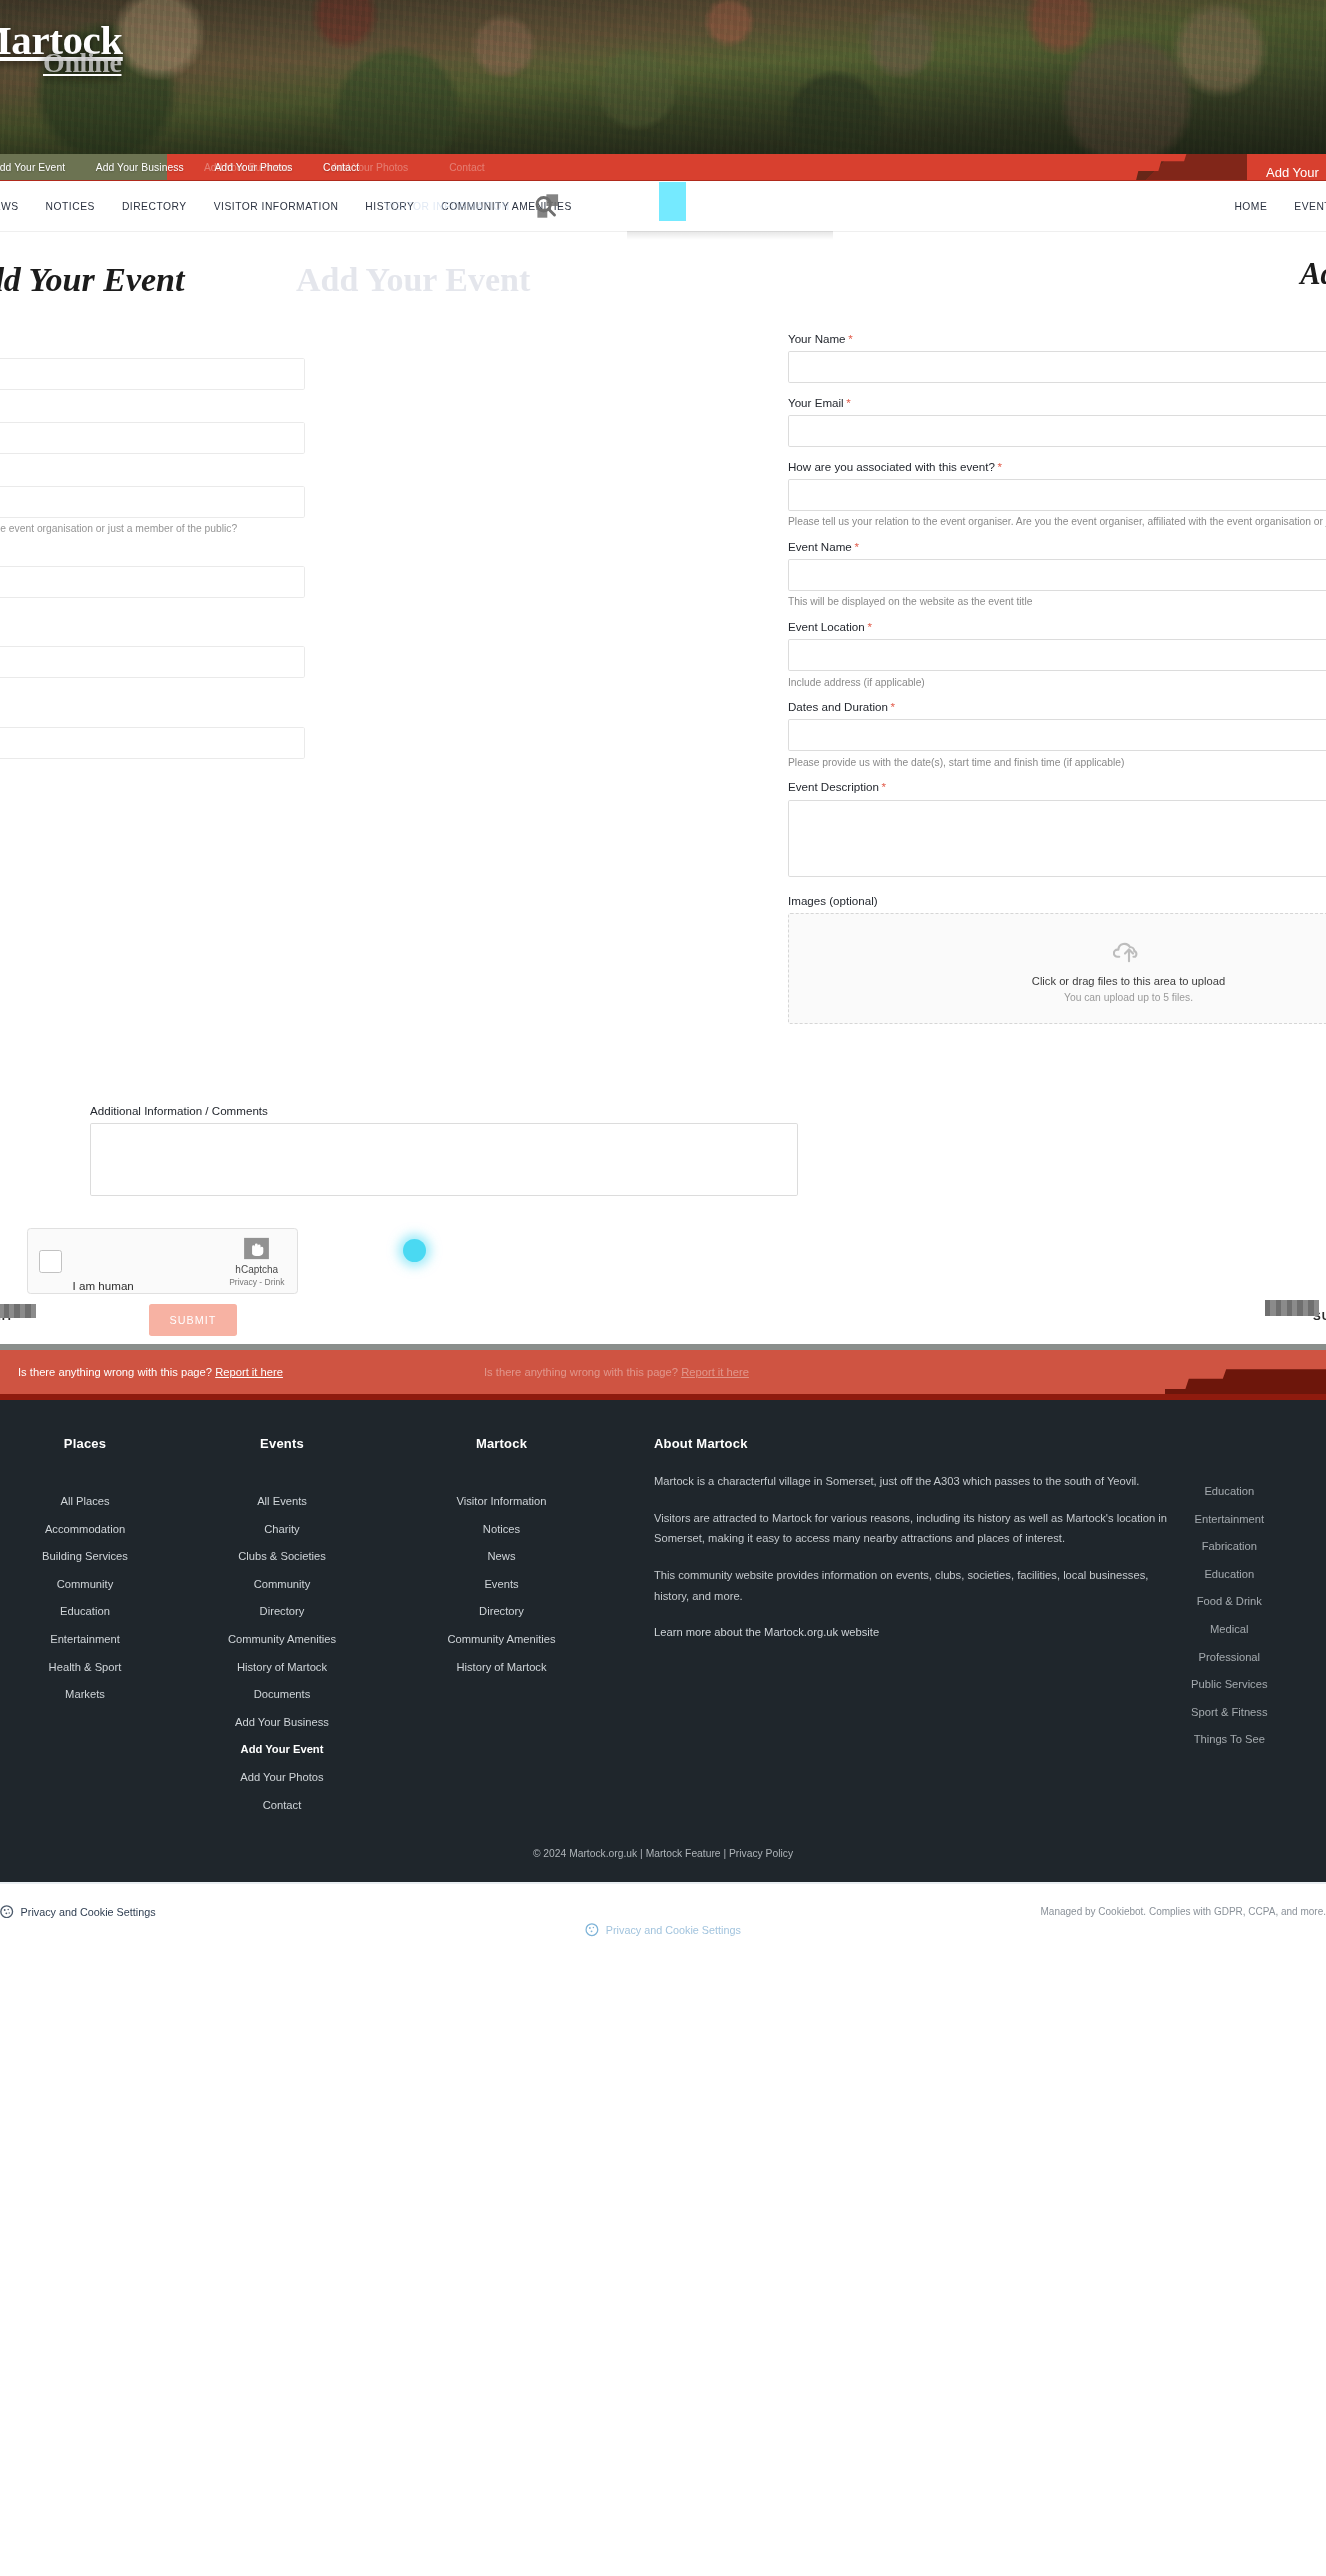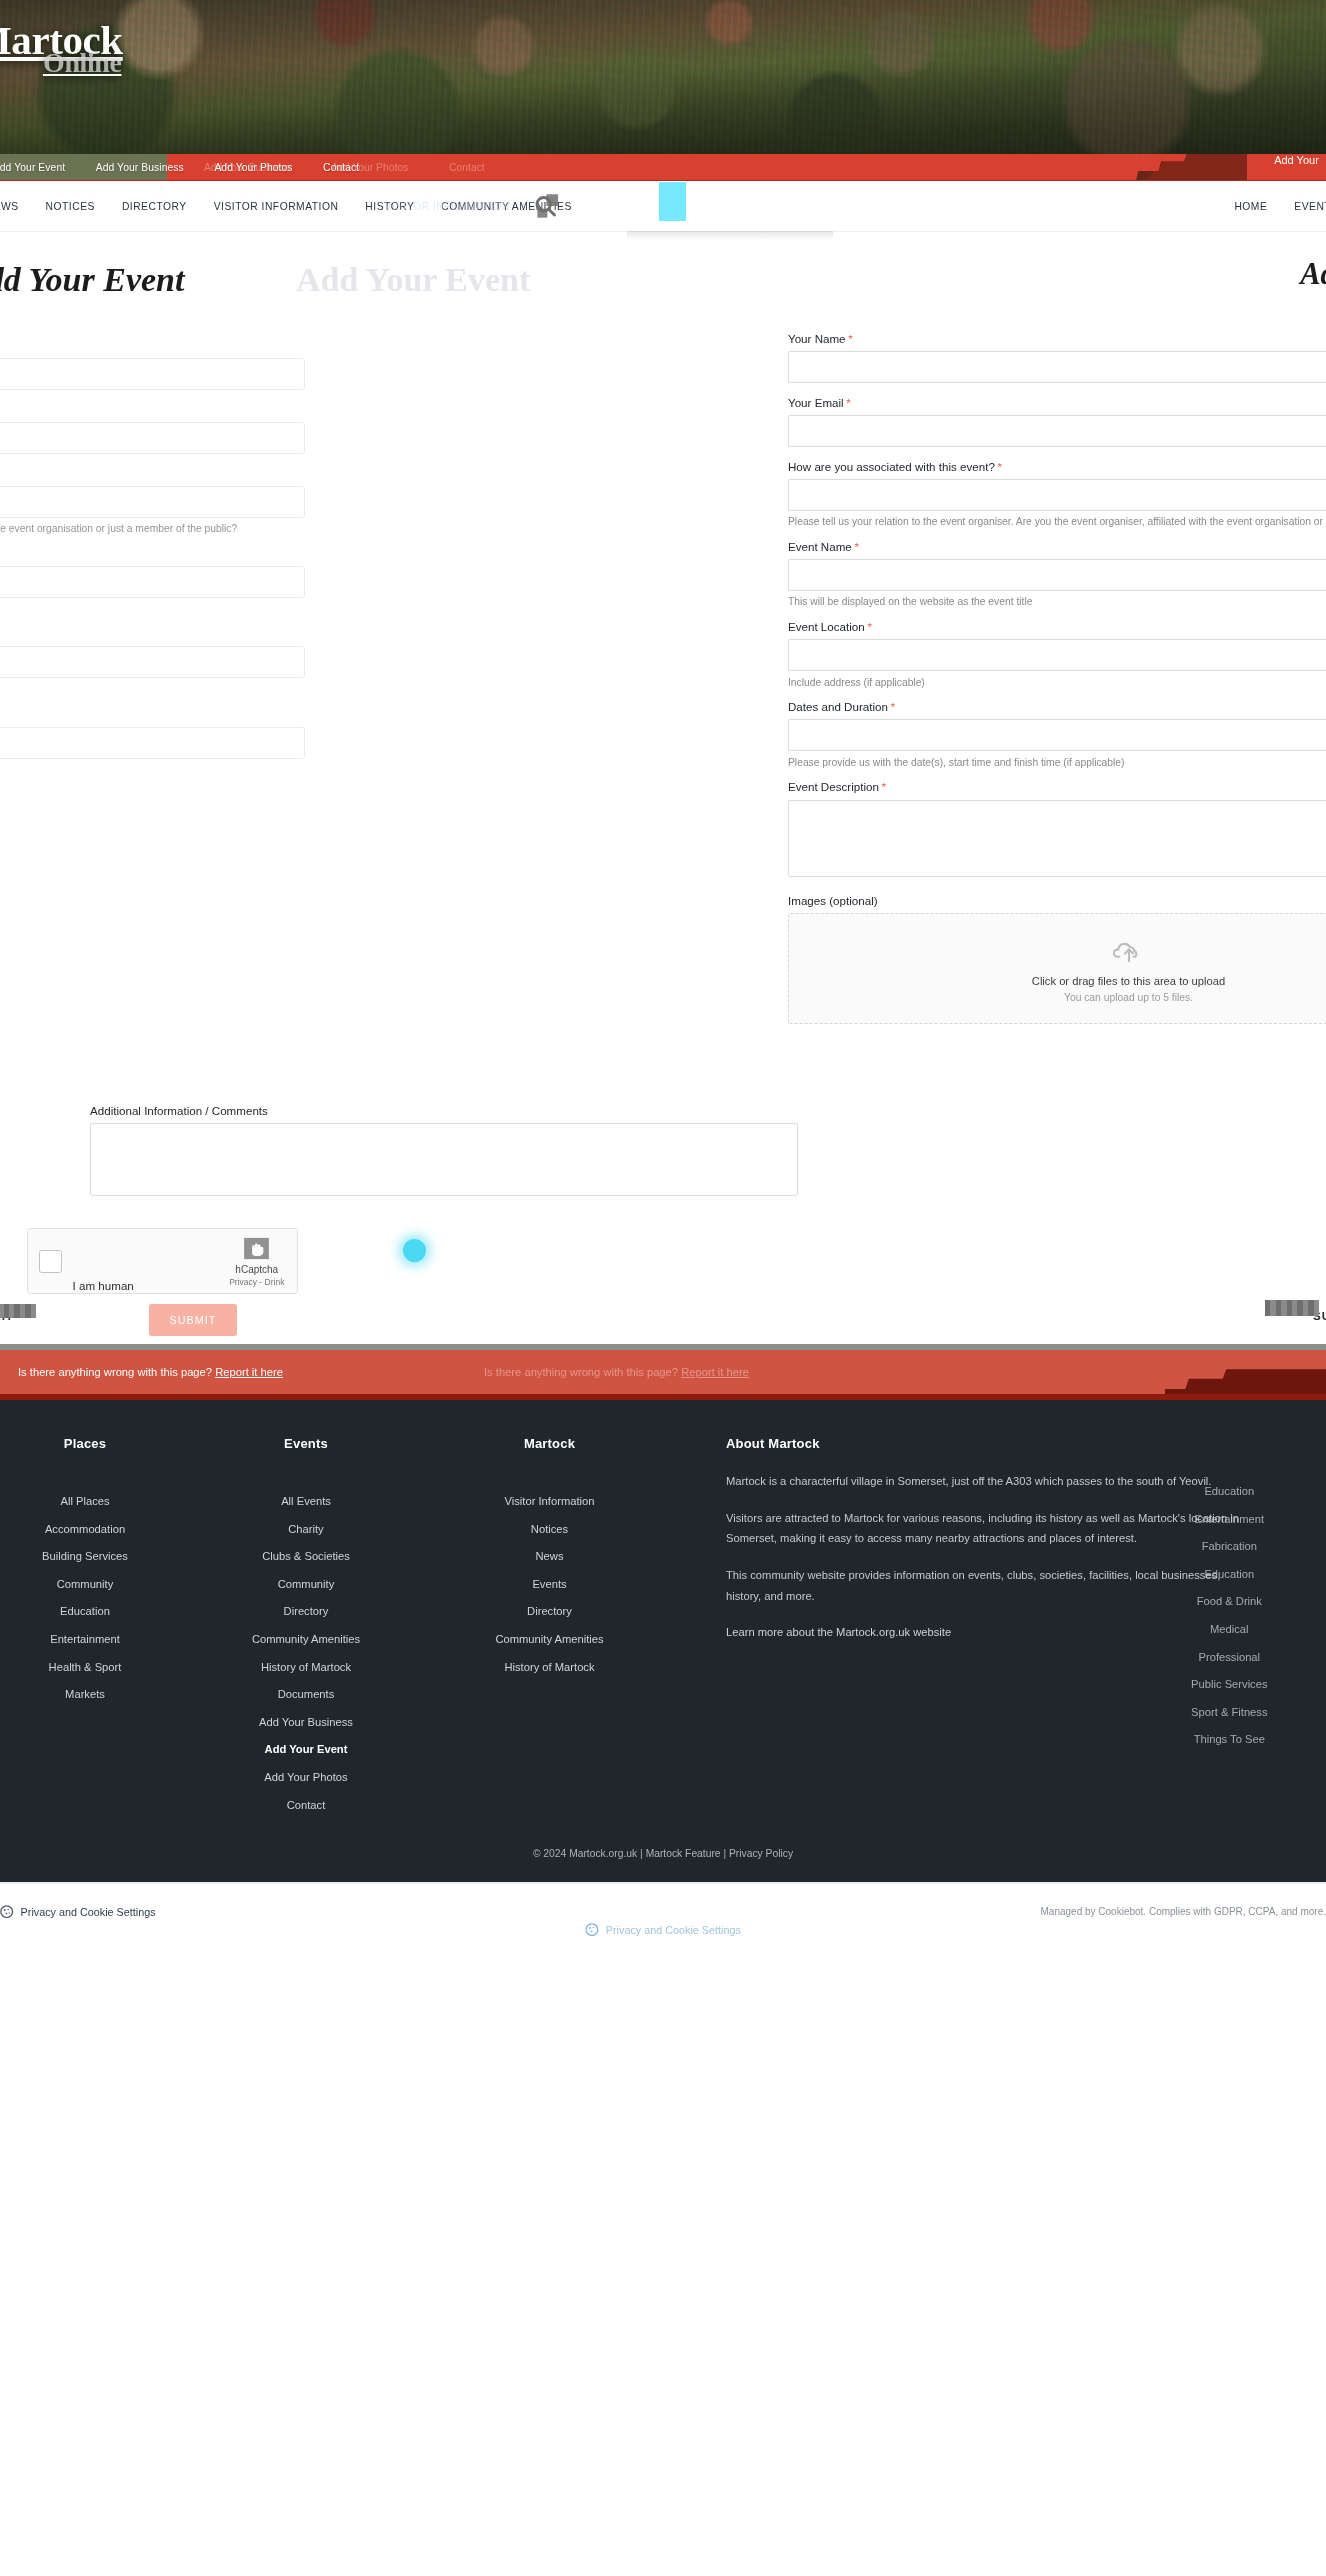--- a/index.html
+++ b/index.html
@@ -108,22 +108,22 @@
     left:204px; top:0; height:100%;
     display:flex; align-items:center; gap:41px;
     color: rgba(255,255,255,.32);
     font-size: 10.3px;
     white-space: nowrap;
     pointer-events:none;
   }
   .utility-right{
     position:absolute;
     right: 7.2px; top:0; height:100%;
-    display:flex; align-items:flex-start;
-    color:#fff; font-size:11px;
+    display:flex; align-items:flex-end;
+    color:#fff; font-size:13px;
     white-space:nowrap;
   }
   .utility-torn{
     position:absolute;
     right: 79px; top: -1.8px;
     width: 143px; height: 30.5px;
     background:
       linear-gradient(135deg, transparent 0 40%, #7a2418 40% 100%),
       linear-gradient(#5e2417,#5e2417);
     clip-path: polygon(0 100%, 22% 100%, 24% 62%, 38% 62%, 40% 30%, 56% 30%, 58% 0, 100% 0, 100% 100%);
@@ -407,21 +407,20 @@
   .footer{
     background: #1f262c;
     color:#d6dadd;
     padding: 36px 0 0;
     position:relative;
     min-height: 385px;
   }
   .footer-cols{
     display:flex;
     padding-left: 0;
-    gap: 24px;
   }
   .fcol{ }
   .fcol.places{ width: 188px; margin-left: -9px; text-align:center;}
   .fcol.events{ width: 206px; text-align:center;}
   .fcol.martock{ width: 233px; text-align:center;}
   .fcol.about{ width: 556px; padding-left: 36px;}
   .fcol.right-ghost{
     position:absolute; right: -10.8px; top: 82px;
     width: 215px; text-align:center; opacity:.75;
   }

